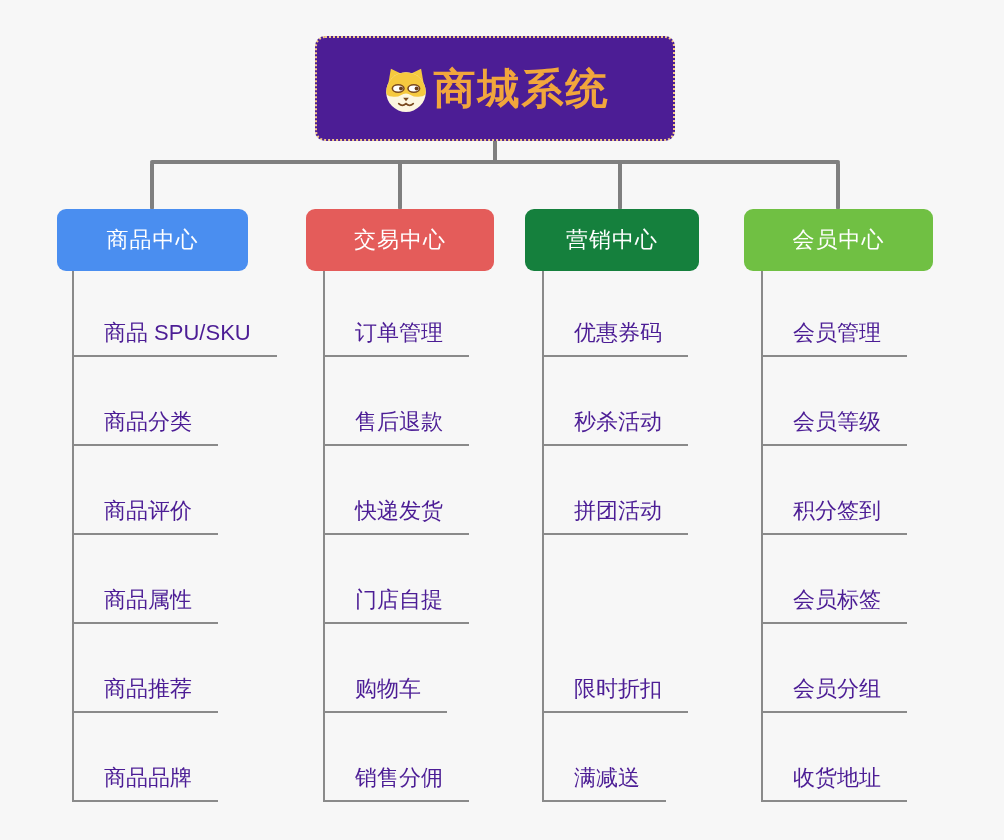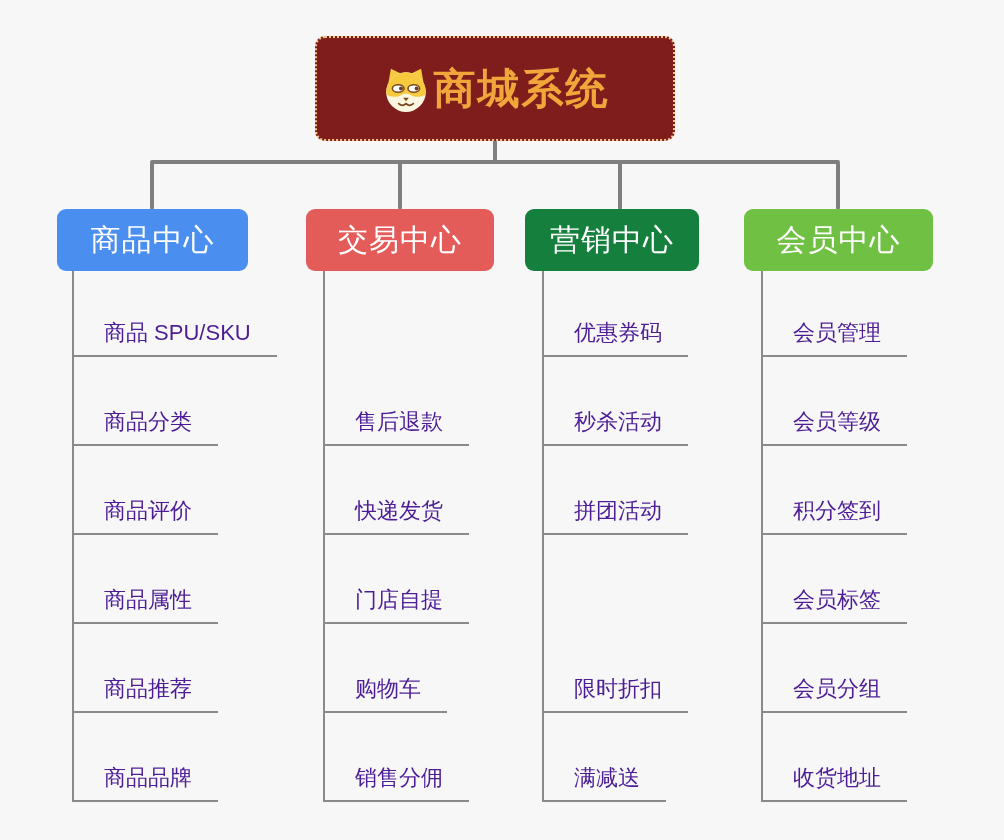--- a/index.html
+++ b/index.html
@@ -14,35 +14,35 @@
   .line{position:absolute;background:#7f7f7f;}
   .root-stem{left:493px;top:139px;width:4px;height:24px;}
   .hbar{left:150px;top:160px;width:690px;height:4px;border-radius:2px;}
   .stub{top:162px;width:4px;height:48px;border-radius:2px;}
   .s0{left:150px}.s1{left:398px}.s2{left:618px}.s3{left:836px}
 
   
   .root{
     position:absolute;left:315px;top:36px;width:360px;height:105px;
     box-sizing:border-box;
-    background:#7f1d1d;
+    background:#4c1d95;
     border:2px dotted #f3c887;
     border-radius:10px;
     display:flex;align-items:center;justify-content:center;gap:3px;
   }
   .root-title{
     font-size:42px;font-weight:bold;color:#F1A63C;letter-spacing:2px;white-space:nowrap;
   }
   .dog{width:50px;height:50px;flex:0 0 auto;}
 
   
   .branch{
     position:absolute;top:209px;height:62px;
     border-radius:9px;
-    color:#ffffff;font-size:30px;letter-spacing:1px;
+    color:#ffffff;font-size:22px;letter-spacing:1px;
     display:flex;align-items:center;justify-content:center;
     white-space:nowrap;
   }
   .b0{left:57px;width:191px;background:#4A8EF0;}
   .b1{left:306px;width:188px;background:#E45C5A;}
   .b2{left:525px;width:174px;background:#15803d;}
   .b3{left:744px;width:189px;background:#70C043;}
 
   
   .col{position:absolute;top:271px;height:531px;width:280px;}
@@ -106,20 +106,21 @@
     <div class="leaf r0">商品 SPU/SKU</div>
     <div class="leaf r1">商品分类</div>
     <div class="leaf r2">商品评价</div>
     <div class="leaf r3">商品属性</div>
     <div class="leaf r4">商品推荐</div>
     <div class="leaf r5">商品品牌</div>
   </div>
 
   <div class="col c1">
     <div class="col-line"></div>
+    <div class="leaf r0">订单管理</div>
     <div class="leaf r1">售后退款</div>
     <div class="leaf r2">快递发货</div>
     <div class="leaf r3">门店自提</div>
     <div class="leaf r4">购物车</div>
     <div class="leaf r5">销售分佣</div>
   </div>
 
   <div class="col c2">
     <div class="col-line"></div>
     <div class="leaf r0">优惠券码</div>

